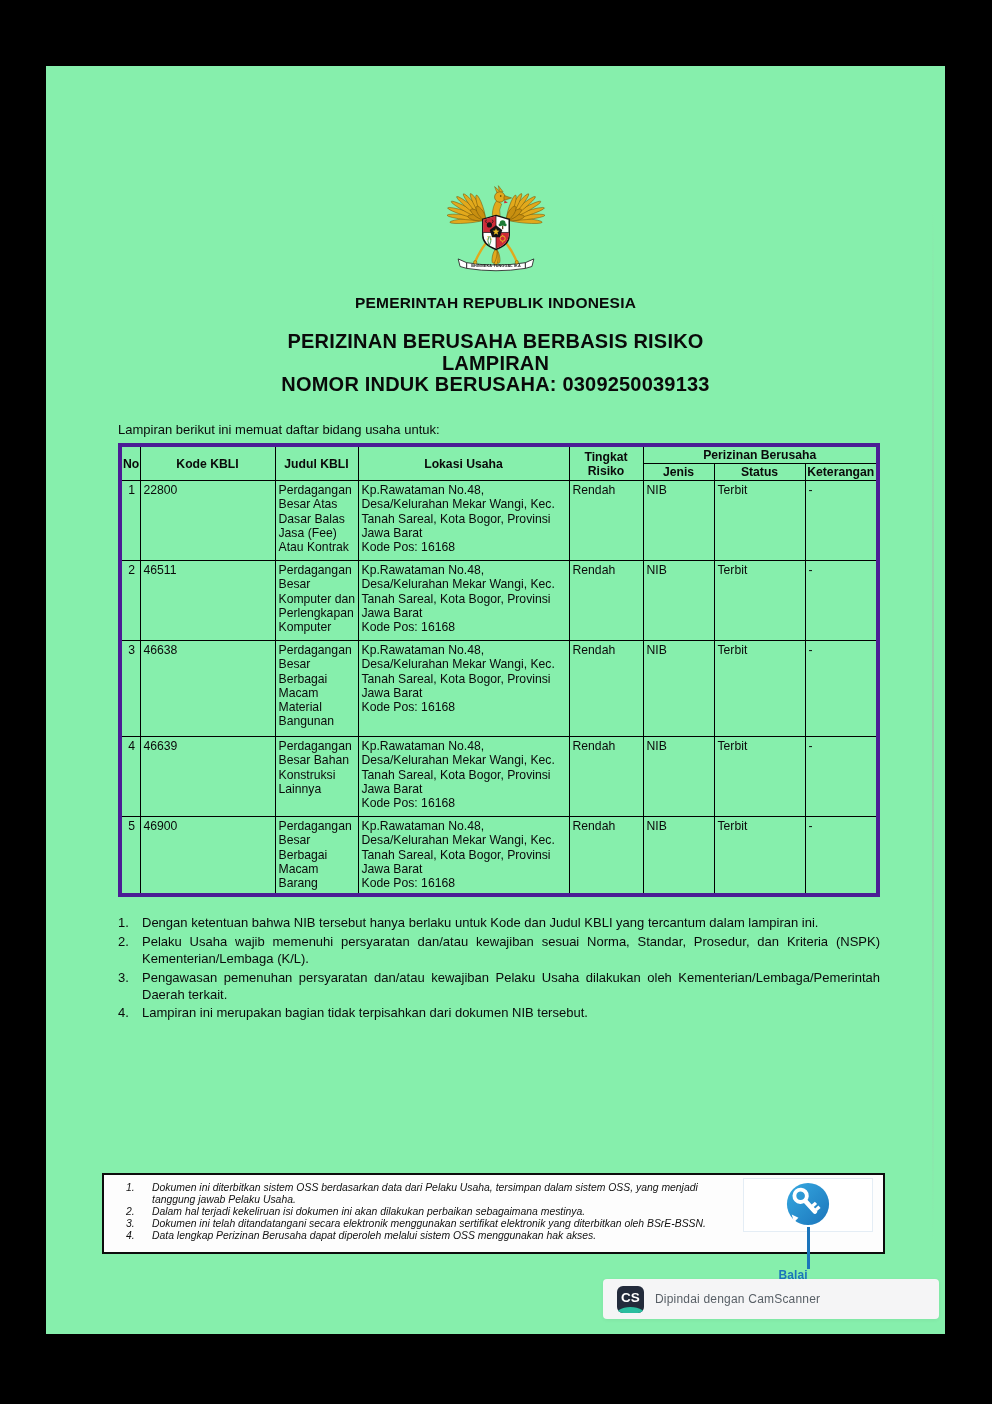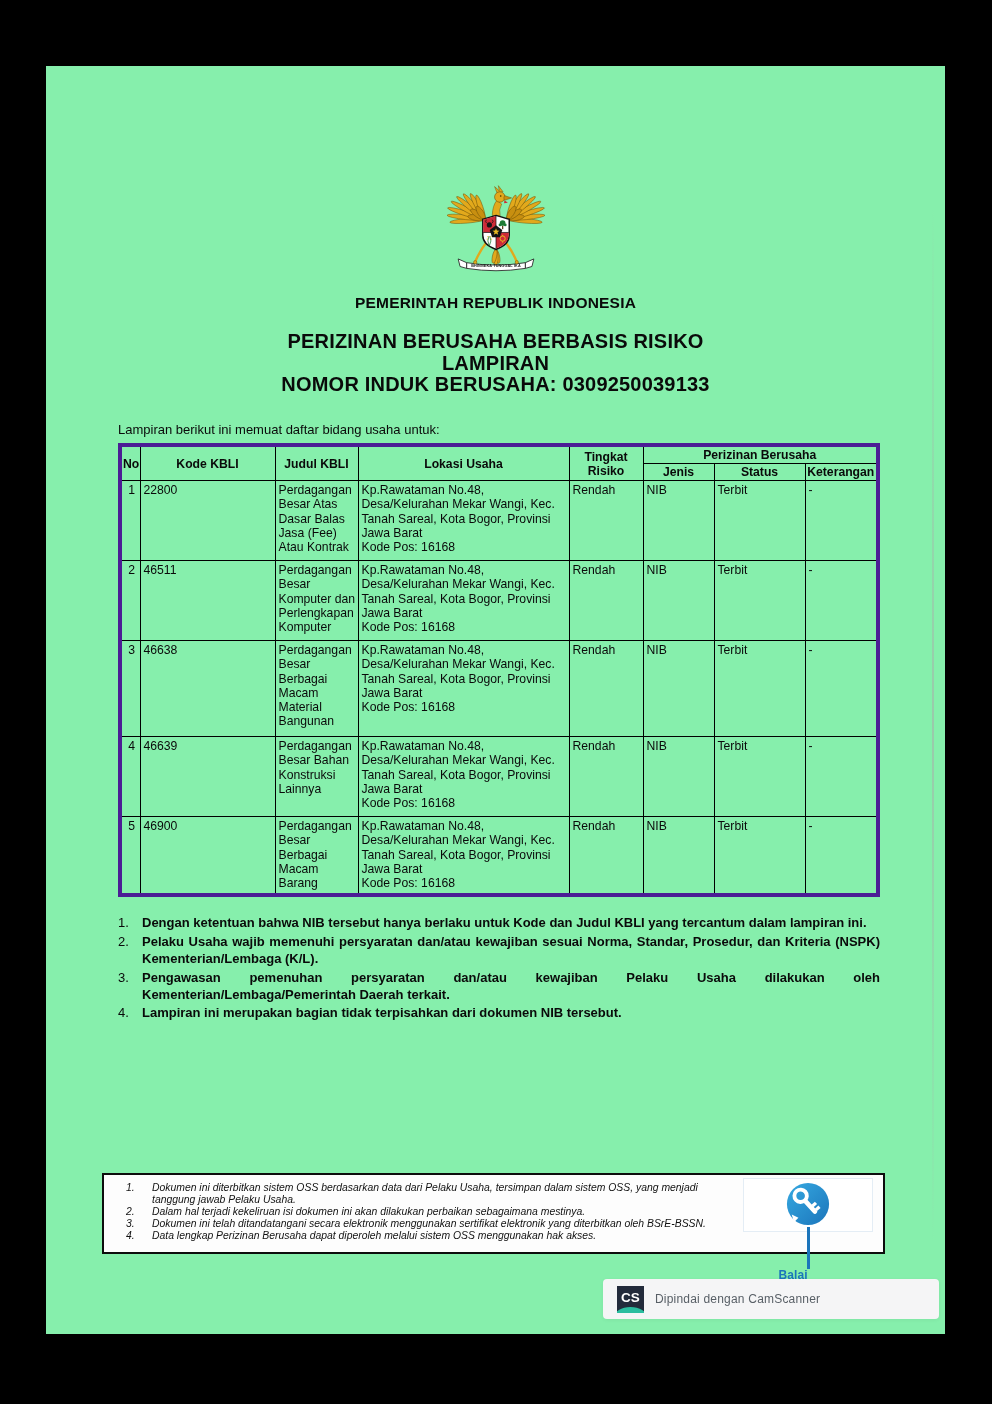--- a/index.html
+++ b/index.html
@@ -27,39 +27,39 @@
   table.kbli thead tr.sub th { height:17px; }
   table.kbli tbody td { font-size:12.2px; vertical-align:top; padding:2px 1px 1px 3px; line-height:1.17; }
   td.c-no { text-align:center; padding-left:0; }
   td.pre { white-space:pre-line; }
   tr.r1 td { height:80px; } tr.r2 td { height:80px; } tr.r3 td { height:96px; }
   tr.r4 td { height:80px; } tr.r5 td { height:78px; }
 
   .notes { position:absolute; left:72px; top:849px; width:762px; font-size:13px; line-height:1.3; }
   .note { display:flex; margin-bottom:2px; }
   .note-num { flex:none; width:24px; }
-  .note-text { flex:1; text-align:justify;font-weight:bold; }
+  .note-text { flex:1; text-align:justify; }
 
   .footer-box { position:absolute; left:56px; top:1107px; width:783px; height:81px;
                 border:2.5px solid #0d0d0d; background:#fdfdfd; padding:7px 150px 4px 22px; }
   .fnote { display:flex; font-style:italic; font-size:10.4px; line-height:1.16; color:#111; }
   .fnote-num { flex:none; width:26px; font-style:italic; }
   .fnote-text { flex:1; }
 
   .bse-logo { position:absolute; right:11px; top:4px; width:128px; height:52px;
               background:#ffffff; display:flex; align-items:center; padding:2px 3px;
               box-shadow:0 0 0 1px #e4edf5;flex-direction:column; }
   .bse-circle { flex:none; width:46px; height:46px; }
   .bse-divider { flex:none; width:3px; height:42px; background:#1B75BB; }
   .bse-text { color:#1B75BB; font-weight:bold; font-size:12px; line-height:1.07; letter-spacing:.1px; }
 
   .scanner-badge { position:absolute; left:557px; top:1213px; width:336px; height:40px;
                    background:#f5f5f6; border-radius:4px; display:flex; align-items:center;
                    gap:11px; padding-left:14px; box-shadow:0 1px 4px rgba(0,0,0,.05); }
-  .cs-icon { position:relative; flex:none; width:27px; height:27px; border-radius:0;
+  .cs-icon { position:relative; flex:none; width:27px; height:27px; border-radius:6px;
              background:#232B3B; overflow:hidden; display:flex; align-items:center; justify-content:center; }
   .cs-icon span { position:relative; z-index:2; color:#fff; font-weight:bold; font-size:13.5px; margin-top:-3px; }
   .cs-swoosh { position:absolute; z-index:1; bottom:-4px; left:-3px; width:33px; height:10px;
                background:#2BBD9F; border-radius:50% 50% 0 0 / 100% 100% 0 0; }
   .cs-text { font-size:12px; color:#585f66; letter-spacing:.2px; }
 </style>
 </head>
 <body>
 
 <div class="page">

